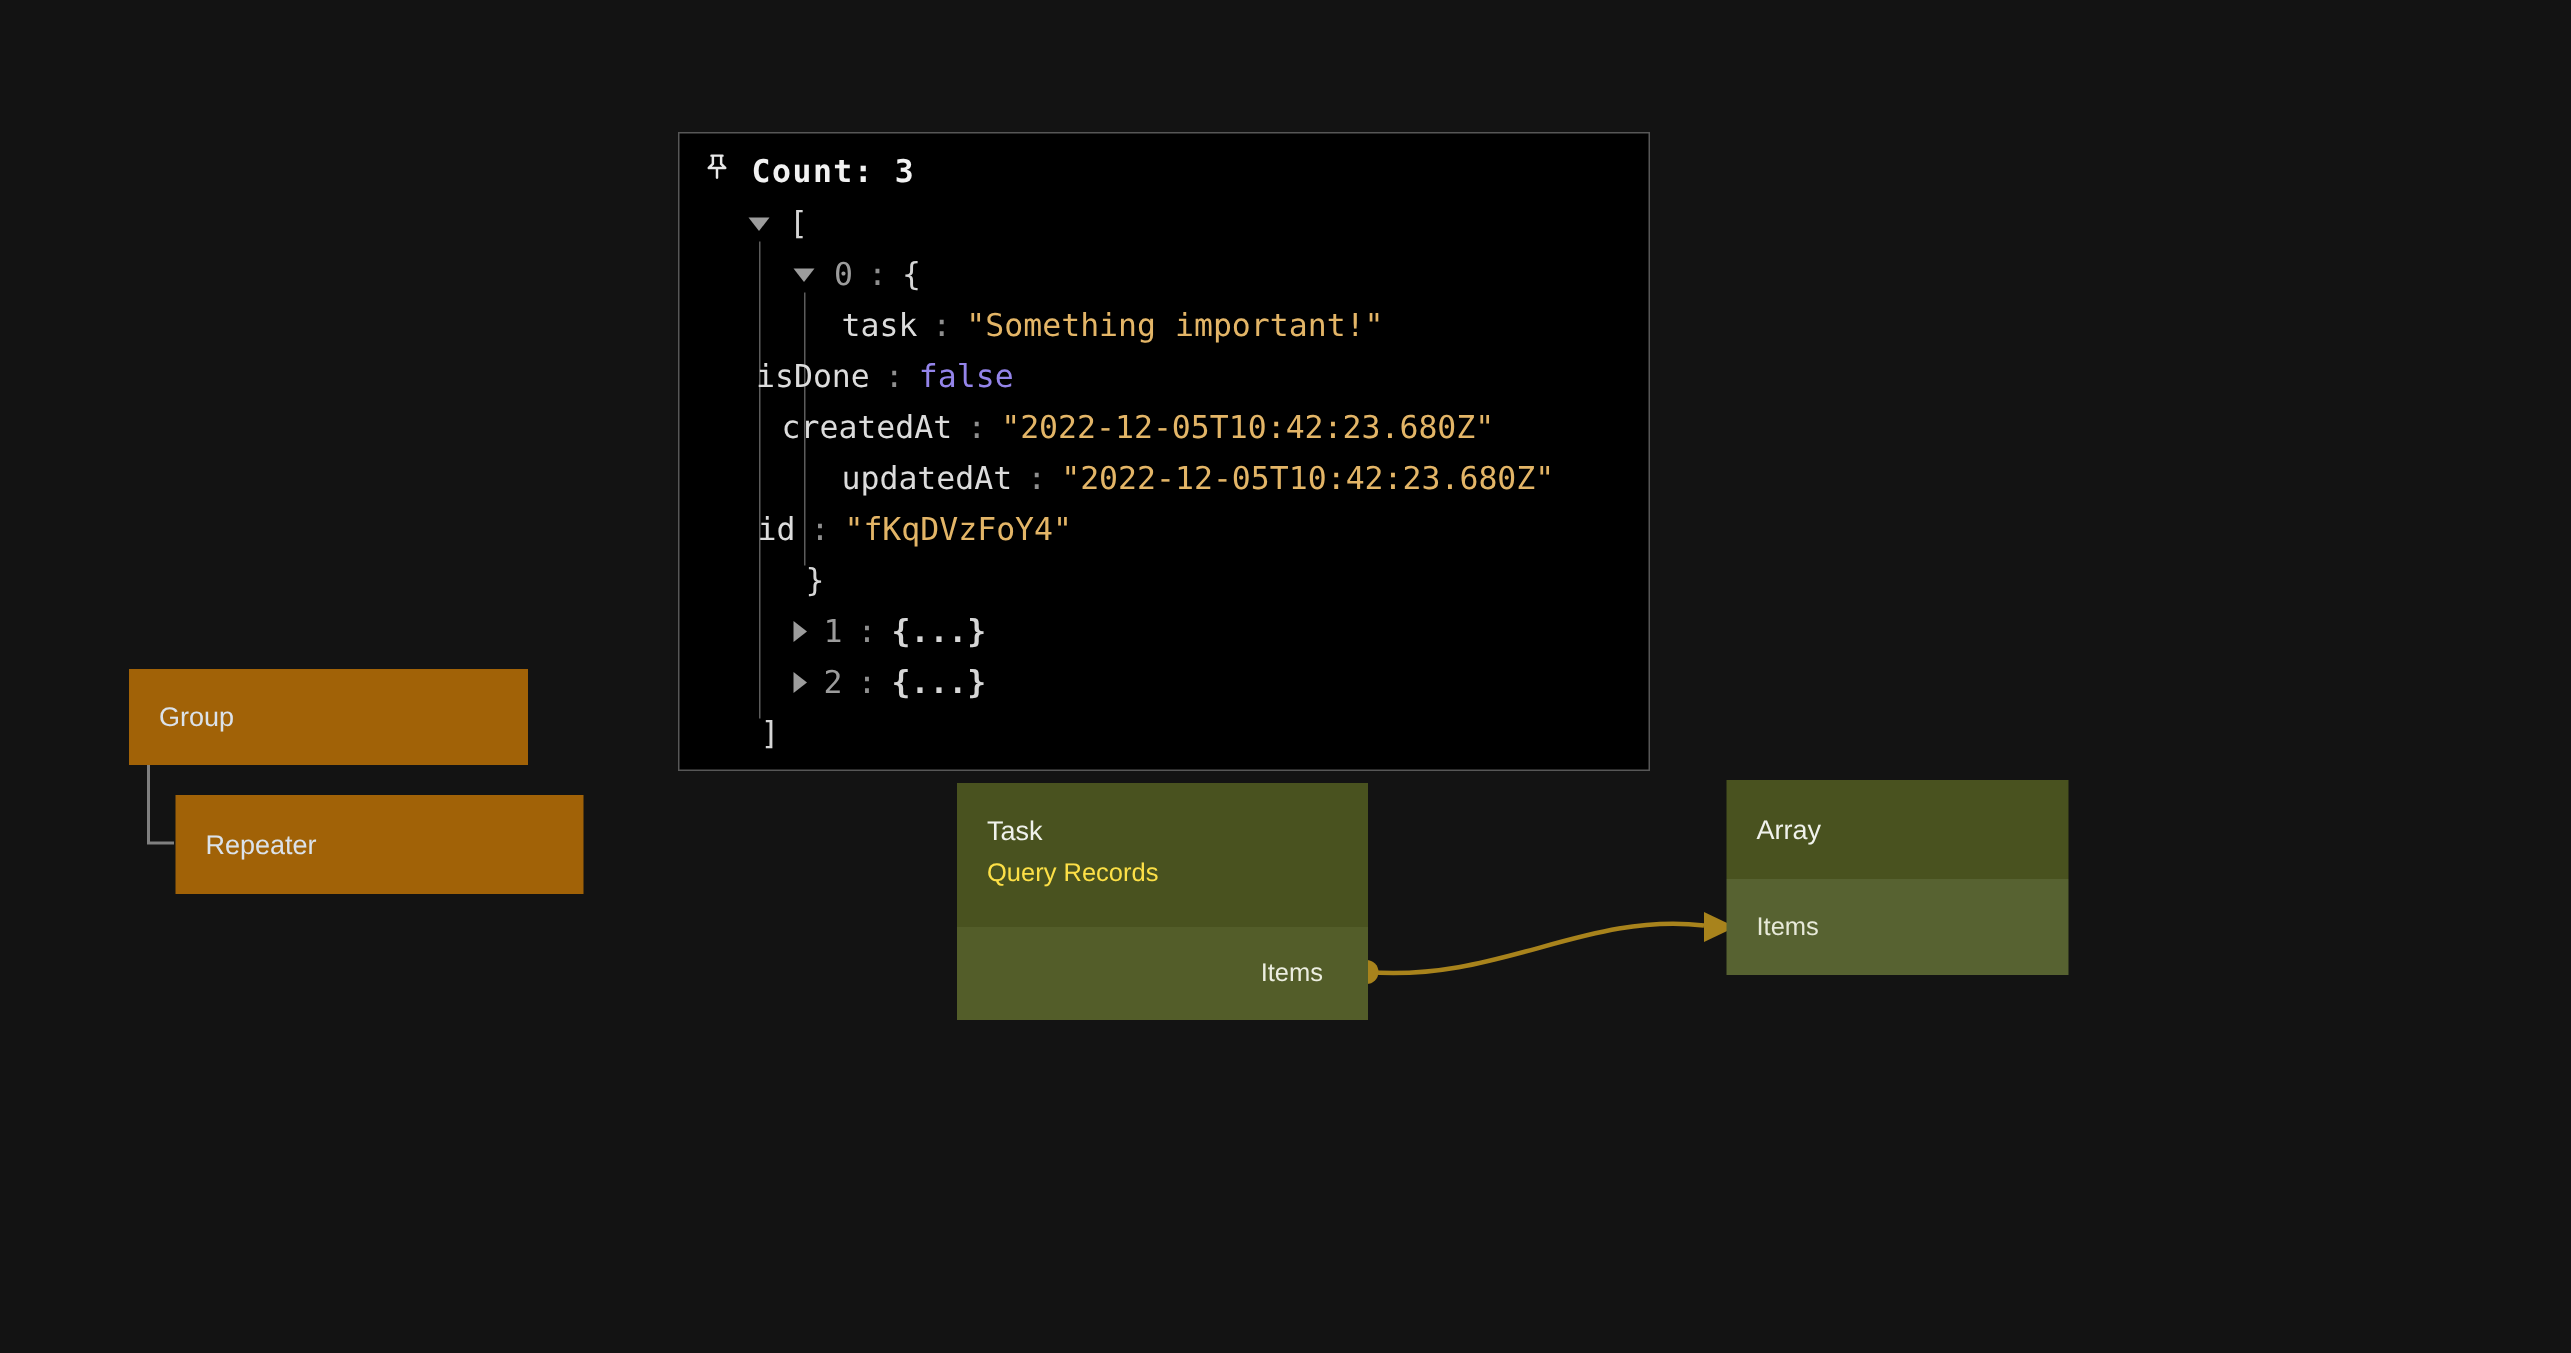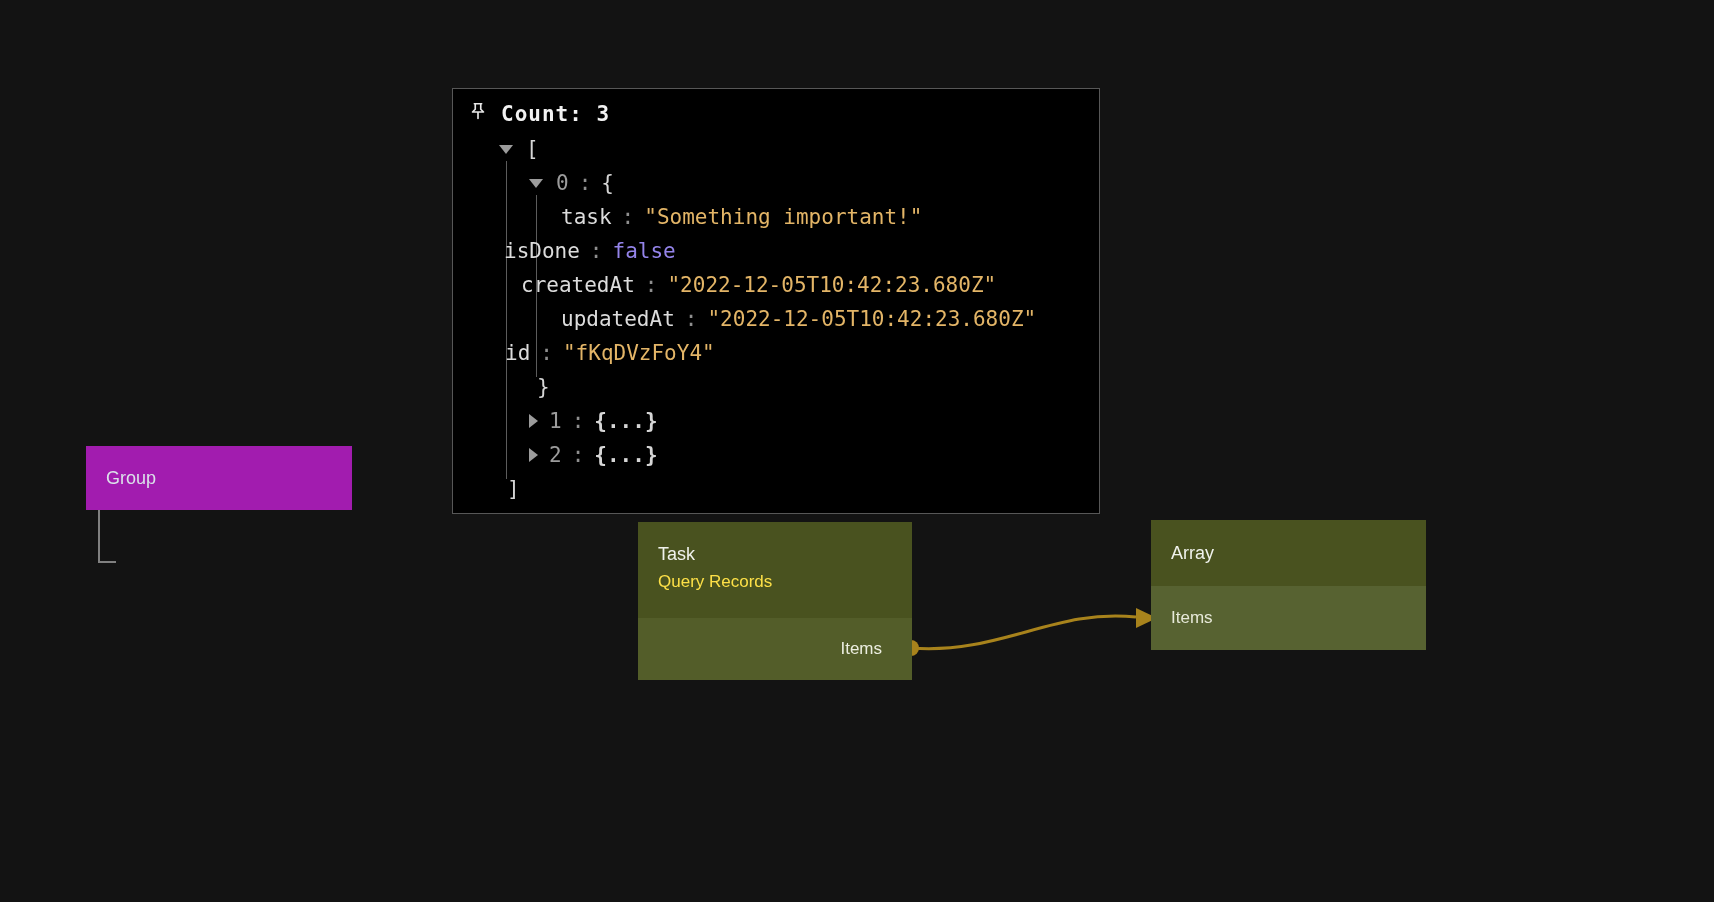--- a/index.html
+++ b/index.html
@@ -17,33 +17,33 @@
   .edges {
     position: absolute;
     left: 0; top: 0;
     width: 1714px; height: 902px;
     pointer-events: none;
   }
 
   
   .node-blue {
     position: absolute;
-    background: #a21caf;
+    background: #a16207;
     color: #dbe2ea;
     font-size: 18px;
     display: flex;
     align-items: center;
     padding-left: 20px;
   }
   .node-group    { left: 86px;  top: 446px; width: 266px; height: 64px; }
   .node-repeater { left: 117px; top: 530px; width: 272px; height: 66px; }
 
   
   .node-task  { position: absolute; left: 638px;  top: 522px; width: 274px; height: 158px; }
-  .node-array { position: absolute; left: 1151px; top: 520px; width: 275px; height: 130px; border-radius: 19px; }
+  .node-array { position: absolute; left: 1151px; top: 520px; width: 228px; height: 130px; border-radius: 19px; }
 
   .olive-header { background: #49521f; }
   .task-header  { height: 96px; padding: 22px 20px 0 20px; }
   .onode-title  { color: #f0f2ec; font-size: 18px; }
   .onode-subtitle { color: #fde047; font-size: 17px; margin-top: 7px; }
 
   .task-ports {
     height: 62px;
     background: #535d29;
     display: flex;
@@ -125,20 +125,23 @@
   <svg class="edges">
     <path d="M 99 510 L 99 562 L 116 562" stroke="#808080" stroke-width="2" fill="none"></path>
     <path d="M 911 648 C 1000 655, 1055 608, 1136 617" stroke="#a8831c" stroke-width="3" fill="none"></path>
     <polygon points="1136,608 1157,618 1136,628" fill="#a8831c"></polygon>
     <circle cx="911" cy="648" r="8" fill="#a8831c"></circle>
   </svg>
 
   <div class="node-blue node-group">
     <span>Group</span>
   </div>
+  <div class="node-blue node-repeater">
+    <span>Repeater</span>
+  </div>
 
   <div class="node-task">
     <div class="olive-header task-header">
       <div class="onode-title">Task</div>
       <div class="onode-subtitle">Query Records</div>
     </div>
     <div class="task-ports">
       <span>Items</span>
     </div>
   </div>

